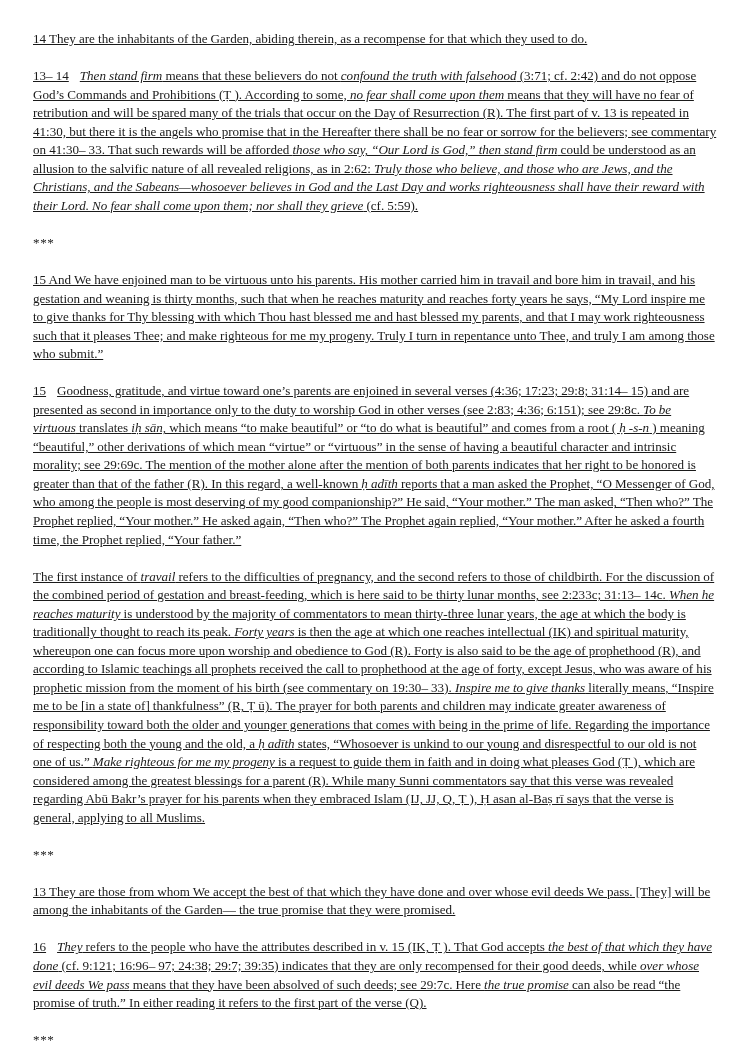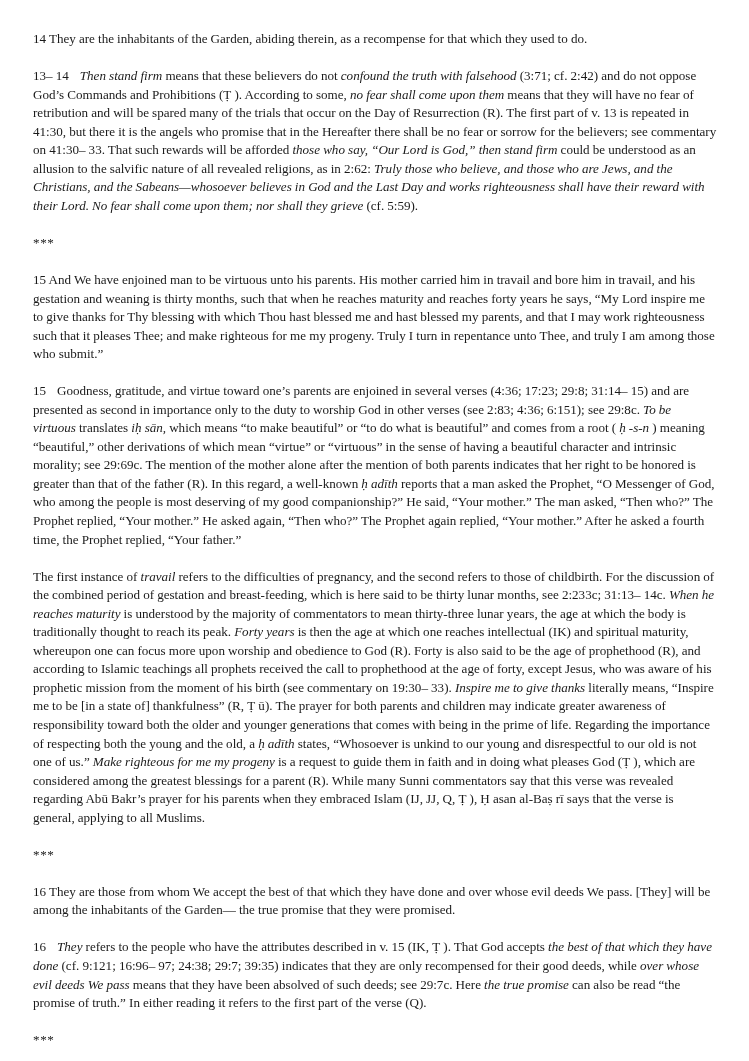--- a/index.html
+++ b/index.html
@@ -26,20 +26,21 @@
     top: 30px;
     width: 684px;
   }
   .para {
     font-size: 13.1px;
     line-height: 18.55px;
     text-align: left;
     margin: 0 0 0 0;
     letter-spacing: -0.02px;
     word-spacing: -0.1px;
+    text-decoration: underline;
   }
   .para.verse {
     margin-bottom: 18.5px;
   }
   .para.comment {
     margin-bottom: 18.5px;
   }
   .para.plain {
     margin-bottom: 18.5px;
   }
@@ -64,17 +65,17 @@
 
 <div class="page">
   <div class="content" id="content-root">
       <p class="para verse"><span>14 They are the inhabitants of the Garden, abiding therein, as a recompense for that which they used to do.</span></p>
       <p class="para comment"><span>13– 14</span><span class="gap-sm"></span><i>Then stand firm</i><span> means that these believers do not </span><i>confound the truth with falsehood</i><span> (3:71; cf. 2:42) and do not oppose God’s Commands and Prohibitions (Ṭ ). According to some, </span><i>no fear shall come upon them</i><span> means that they will have no fear of retribution and will be spared many of the trials that occur on the Day of Resurrection (R). The first part of v. 13 is repeated in 41:30, but there it is the angels who promise that in the Hereafter there shall be no fear or sorrow for the believers; see commentary on 41:30– 33. That such rewards will be afforded </span><i>those who say, “Our Lord is God,” then stand firm</i><span> could be understood as an allusion to the salvific nature of all revealed religions, as in 2:62: </span><i>Truly those who believe, and those who are Jews, and the Christians, and the Sabeans—whosoever believes in God and the Last Day and works righteousness shall have their reward with their Lord. No fear shall come upon them; nor shall they grieve</i><span> (cf. 5:59).</span></p>
       <div class="sep">***</div>
       <p class="para verse"><span>15 And We have enjoined man to be virtuous unto his parents. His mother carried him in travail and bore him in travail, and his gestation and weaning is thirty months, such that when he reaches maturity and reaches forty years he says, “My Lord inspire me to give thanks for Thy blessing with which Thou hast blessed me and hast blessed my parents, and that I may work righteousness such that it pleases Thee; and make righteous for me my progeny. Truly I turn in repentance unto Thee, and truly I am among those who submit.”</span></p>
       <p class="para comment"><span>15</span><span class="gap-sm"></span><span>Goodness, gratitude, and virtue toward one’s parents are enjoined in several verses (4:36; 17:23; 29:8; 31:14– 15) and are presented as second in importance only to the duty to worship God in other verses (see 2:83; 4:36; 6:151); see 29:8c. </span><i>To be virtuous</i><span> translates </span><i>iḥ sān,</i><span> which means “to make beautiful” or “to do what is beautiful” and comes from a root ( </span><i>ḥ -s-n</i><span> ) meaning “beautiful,” other derivations of which mean “virtue” or “virtuous” in the sense of having a beautiful character and intrinsic morality; see 29:69c. The mention of the mother alone after the mention of both parents indicates that her right to be honored is greater than that of the father (R). In this regard, a well-known </span><i>ḥ adīth</i><span> reports that a man asked the Prophet, “O Messenger of God, who among the people is most deserving of my good companionship?” He said, “Your mother.” The man asked, “Then who?” The Prophet replied, “Your mother.” He asked again, “Then who?” The Prophet again replied, “Your mother.” After he asked a fourth time, the Prophet replied, “Your father.”</span></p>
       <p class="para plain"><span>The first instance of </span><i>travail</i><span> refers to the difficulties of pregnancy, and the second refers to those of childbirth. For the discussion of the combined period of gestation and breast-feeding, which is here said to be thirty lunar months, see 2:233c; 31:13– 14c. </span><i>When he reaches maturity</i><span> is understood by the majority of commentators to mean thirty-three lunar years, the age at which the body is traditionally thought to reach its peak. </span><i>Forty years</i><span> is then the age at which one reaches intellectual (IK) and spiritual maturity, whereupon one can focus more upon worship and obedience to God (R). Forty is also said to be the age of prophethood (R), and according to Islamic teachings all prophets received the call to prophethood at the age of forty, except Jesus, who was aware of his prophetic mission from the moment of his birth (see commentary on 19:30– 33). </span><i>Inspire me to give thanks</i><span> literally means, “Inspire me to be [in a state of] thankfulness” (R, Ṭ ū). The prayer for both parents and children may indicate greater awareness of responsibility toward both the older and younger generations that comes with being in the prime of life. Regarding the importance of respecting both the young and the old, a </span><i>ḥ adīth</i><span> states, “Whosoever is unkind to our young and disrespectful to our old is not one of us.” </span><i>Make righteous for me my progeny</i><span> is a request to guide them in faith and in doing what pleases God (Ṭ ), which are considered among the greatest blessings for a parent (R). While many Sunni commentators say that this verse was revealed regarding Abū Bakr’s prayer for his parents when they embraced Islam (IJ, JJ, Q, Ṭ ), Ḥ asan al-Baṣ rī says that the verse is general, applying to all Muslims.</span></p>
       <div class="sep">***</div>
-      <p class="para verse"><span>16 They are those from whom We accept the best of that which they have done and over whose evil deeds We pass. [They] will be among the inhabitants of the Garden— the true promise that they were promised.</span></p>
+      <p class="para verse"><span>13 They are those from whom We accept the best of that which they have done and over whose evil deeds We pass. [They] will be among the inhabitants of the Garden— the true promise that they were promised.</span></p>
       <p class="para comment"><span>16</span><span class="gap-sm"></span><i>They</i><span> refers to the people who have the attributes described in v. 15 (IK, Ṭ ). That God accepts </span><i>the best of that which they have done</i><span> (cf. 9:121; 16:96– 97; 24:38; 29:7; 39:35) indicates that they are only recompensed for their good deeds, while </span><i>over whose evil deeds We pass</i><span> means that they have been absolved of such deeds; see 29:7c. Here </span><i>the true promise</i><span> can also be read “the promise of truth.” In either reading it refers to the first part of the verse (Q).</span></p>
       <div class="sep">***</div>
     </div>
 </div>
 
 </body></html>

